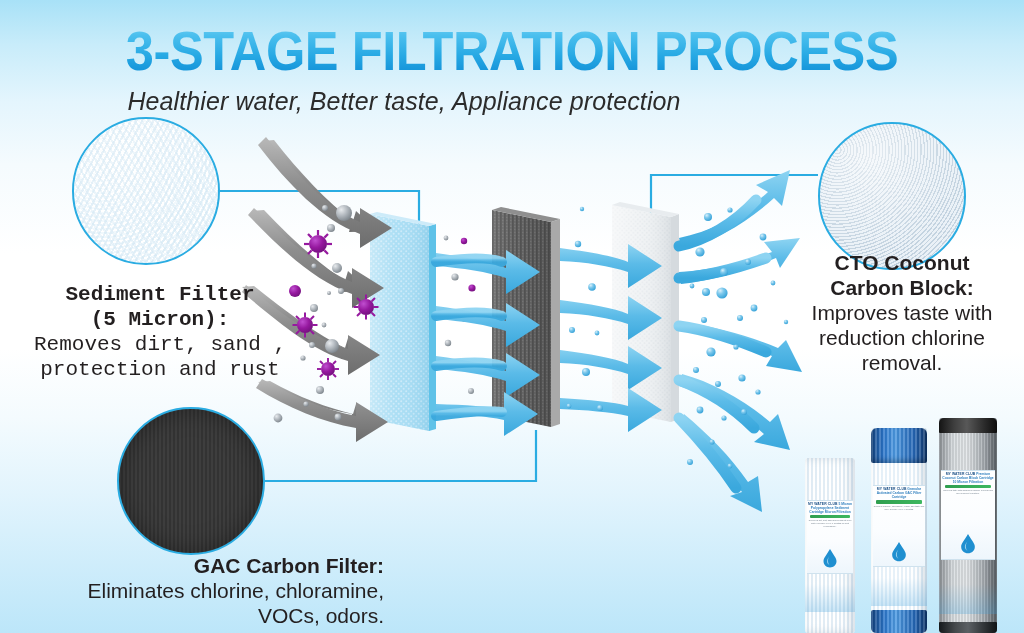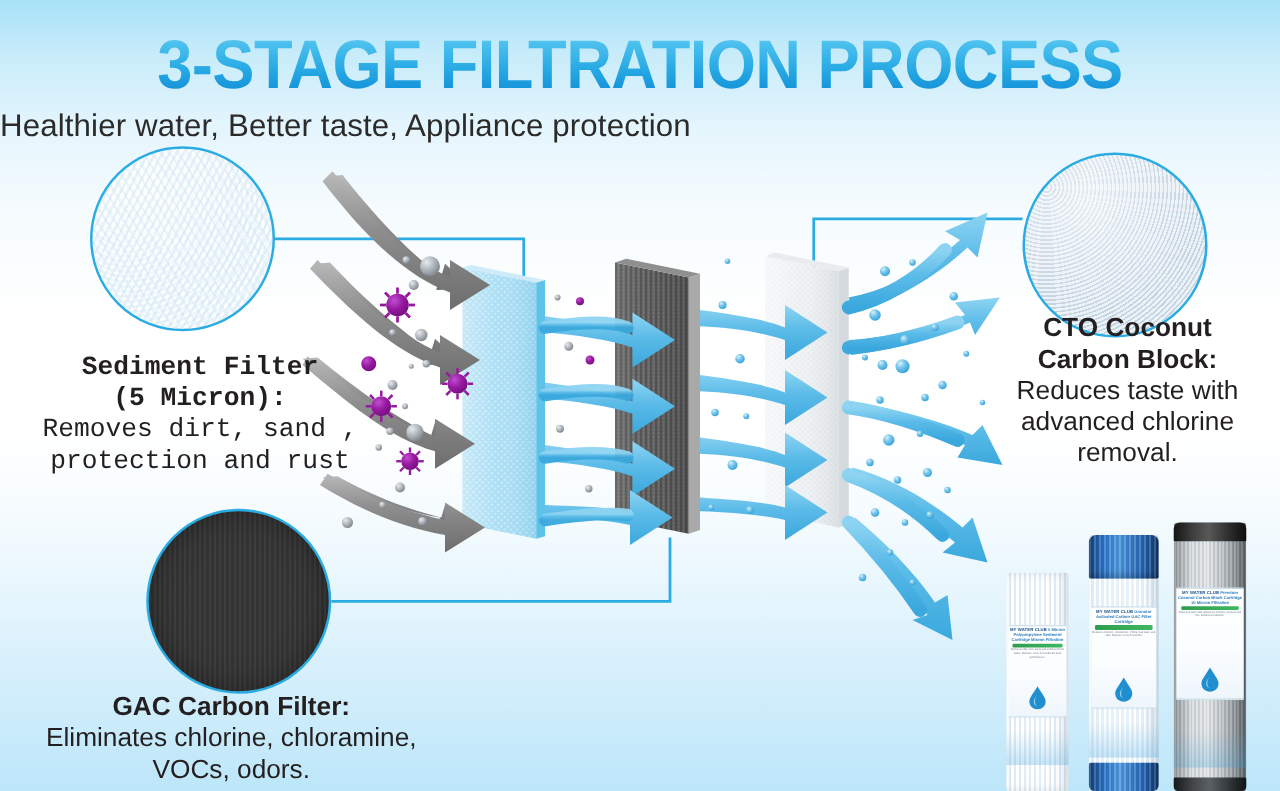--- a/index.html
+++ b/index.html
@@ -45,23 +45,25 @@
     background-clip: text;
     color: transparent;
     -webkit-text-fill-color: transparent;
     white-space: nowrap;
   }
   #subtitle {
     position: absolute;
     left: 0;
     top: 87px;
     width: 808px;
+    text-align: center;
     font-size: 25px;
     color: #2b2b2b;
     letter-spacing: 0.1px;
+    font-style: italic;
   }
 
   
   .mag {
     position: absolute;
     border-radius: 50%;
     border: 2px solid #2aace2;
     box-sizing: border-box;
     overflow: hidden;
   }
@@ -110,21 +112,21 @@
     text-align: center;
     color: #231f20;
     font-size: 21px;
     line-height: 25px;
   }
   .label .hd {
     font-weight: 700;
     display: block;
   }
   #label-sediment { left: 10px; top: 282px; width: 300px; font-family: Liberation Mono, monospace; }
-  #label-gac      { left: 20px; top: 553px; width: 330px; }
+  #label-gac      { left: 54px; top: 553px; width: 330px; text-align: right; }
   #label-cto      { left: 782px; top: 250px; width: 240px; }
 
   
   #cartridges { position: absolute; left: 793px; top: 413px; width: 231px; height: 220px; }
   .cart { position: absolute; bottom: 0; }
   .cart .body { position: absolute; left: 0; top: 0; width: 100%; height: 100%; border-radius: 3px; }
   .cart .lbl {
     position: absolute;
     left: 4%;
     width: 92%;
@@ -450,21 +452,21 @@
   </div>
 
   <div id="label-gac" class="label">
     <span class="hd">GAC Carbon Filter:</span>
     <span>Eliminates chlorine, chloramine, VOCs, odors.</span>
   </div>
 
   <div id="label-cto" class="label">
     <span class="hd">CTO Coconut</span>
     <span class="hd">Carbon Block:</span>
-    <span>Reduces taste with advanced chlorine removal.</span>
+    <span>Improves taste with reduction chlorine removal.</span>
   </div>
 
   <div id="cartridges">
 
     <div class="cart" style="left:12px; width:50px; height:175px;">
       <div class="body" style="background:
              repeating-linear-gradient(90deg, rgba(255,255,255,0.95) 0 2px, rgba(222,234,243,0.9) 2px 4px),
              linear-gradient(to right,#dfeaf2 0%,#ffffff 28%,#ffffff 62%,#cfdde8 100%);
              box-shadow: inset -4px 0 8px rgba(120,145,165,0.28);">
       </div>

